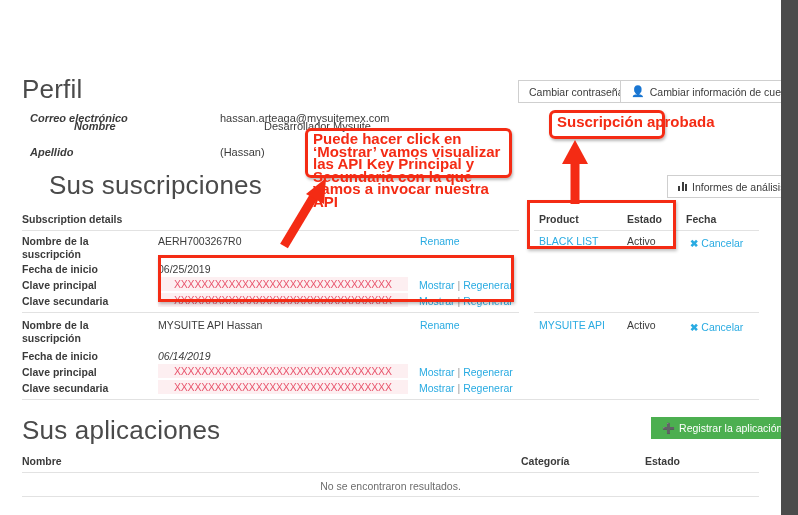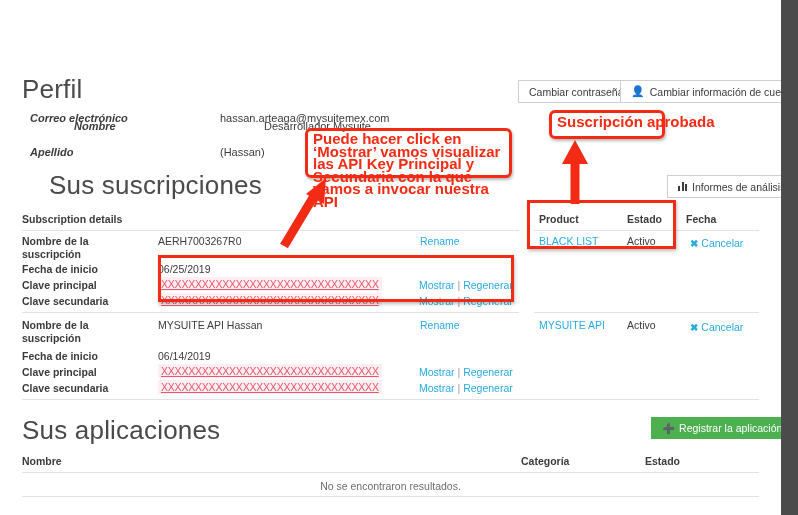--- a/index.html
+++ b/index.html
@@ -144,24 +144,23 @@
     line-height: 13px;
   }
   .sub-cell.bold { font-weight: bold; }
   .link { color: #29abe2; cursor: pointer; }
   .link-sep { color: #9a9a9a; }
   .keyval {
     background: #fdeff1;
     color: #e8556d;
     font-size: 10.5px;
     letter-spacing: -0.2px;
-    padding: 1px 3px;
+    padding: 1px 16px;
     white-space: nowrap;
     font-family: "Liberation Sans", sans-serif;
-    text-decoration: underline;
   }
   .cancel-link {
     position: absolute;
     font-size: 10.5px;
     color: #29abe2;
     cursor: pointer;
     white-space: nowrap;
   }
   .x-glyph { font-weight: bold; font-size: 10px; }
   
@@ -292,21 +291,21 @@
       <div class="sub-cell" style="left:158px; top:269px;">MYSUITE API Hassan</div>
       <div class="sub-cell link" style="left:420px; top:269px;">Rename</div>
       <div class="sub-cell link" style="left:539px; top:269px;">MYSUITE API</div>
       <div class="sub-cell" style="left:627px; top:269px;">Activo</div>
       <div class="cancel-link" style="left:690px; top:271px;">
         <span class="x-glyph">✖</span>
         <span>Cancelar</span>
       </div>
 
       <div class="sub-cell bold" style="left:22px; top:300px;">Fecha de inicio</div>
-      <div class="sub-cell" style="left:158px; top:300px;">06/14/2019</div>
+      <div class="sub-cell" style="left:158px; top:300px;font-style:italic;">06/14/2019</div>
 
       <div class="sub-cell bold" style="left:22px; top:316px;">Clave principal</div>
       <div class="sub-cell" style="left:158px; top:315px;"><span class="keyval">XXXXXXXXXXXXXXXXXXXXXXXXXXXXXXXX</span></div>
       <div class="sub-cell" style="left:419px; top:316px;">
         <span class="link">Mostrar</span>
         <span class="link-sep">|</span>
         <span class="link">Regenerar</span>
       </div>
 
       <div class="sub-cell bold" style="left:22px; top:332px;">Clave secundaria</div>

